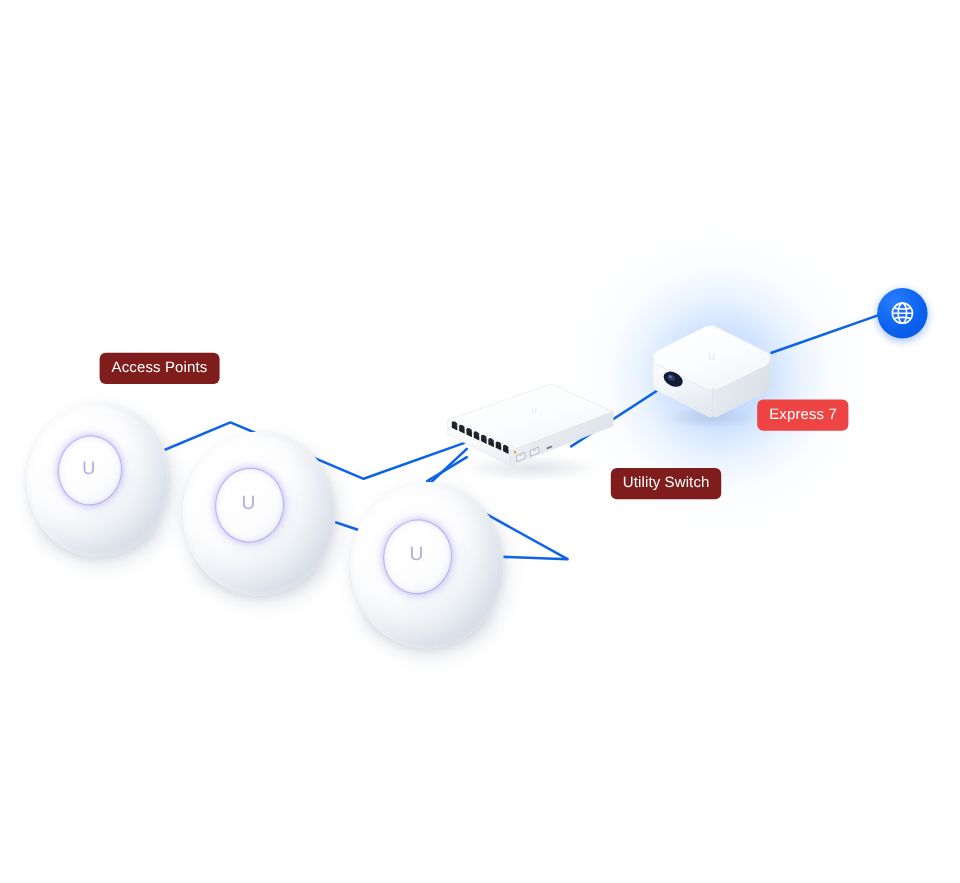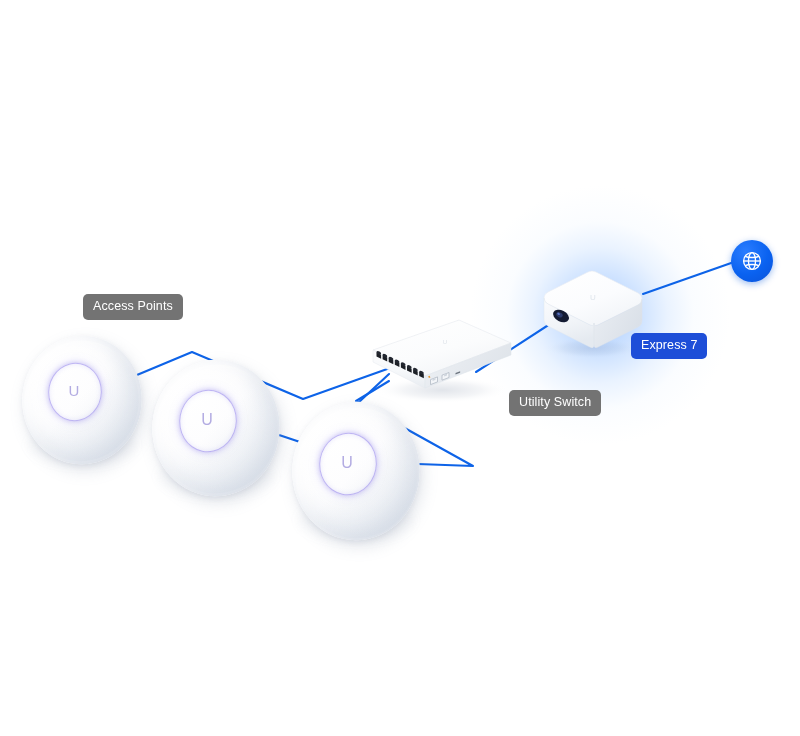--- a/index.html
+++ b/index.html
@@ -131,22 +131,22 @@
     font-size: 12.5px;
     font-weight: 400;
     letter-spacing: 0.1px;
     line-height: 1;
     padding: 6px 10px 7px 10px;
     border-radius: 5px;
     white-space: nowrap;
     color: #ffffff;
     user-select: none;
   }
-  .tag-grey { background: #737373; }
-  .tag-blue { background: #1d4ed8; }
+  .tag-grey { background: #7f1d1d; }
+  .tag-blue { background: #ef4444; }
 </style>
 </head>
 <body>
 
 <div id="stage">
 
   <div class="glow"></div>
 
   <svg class="cables" viewBox="0 0 800 736">
     <g fill="none" stroke="#0d63e8" stroke-width="2.1" stroke-linecap="round" stroke-linejoin="round">

